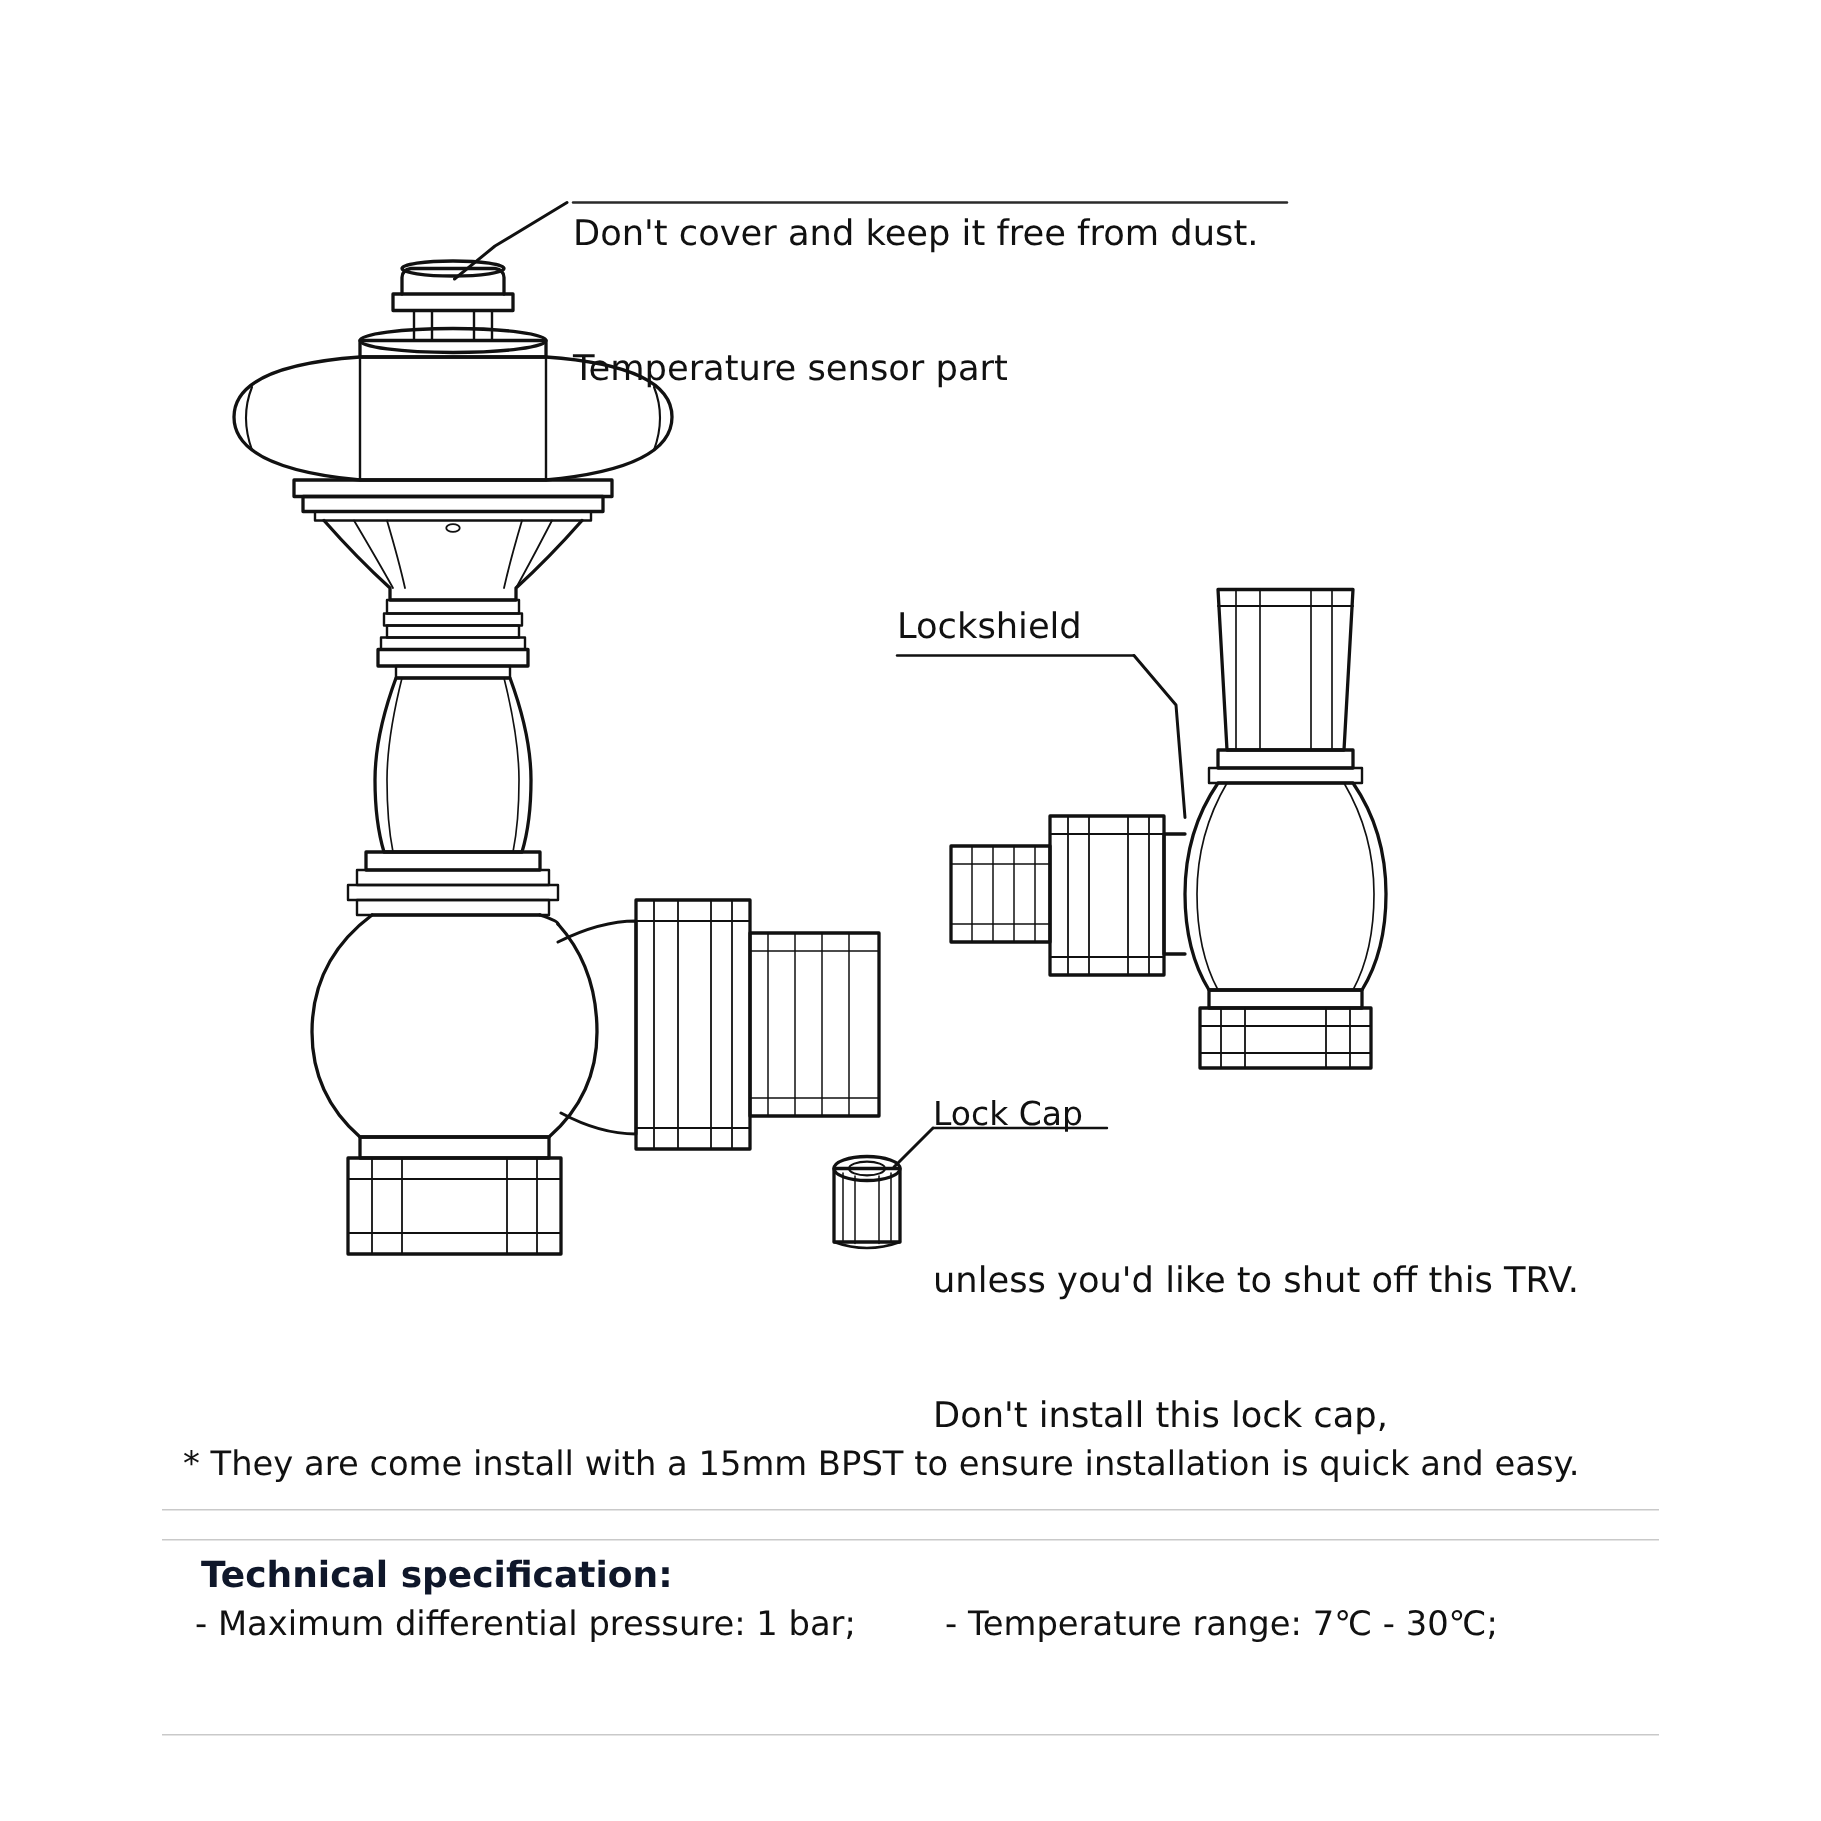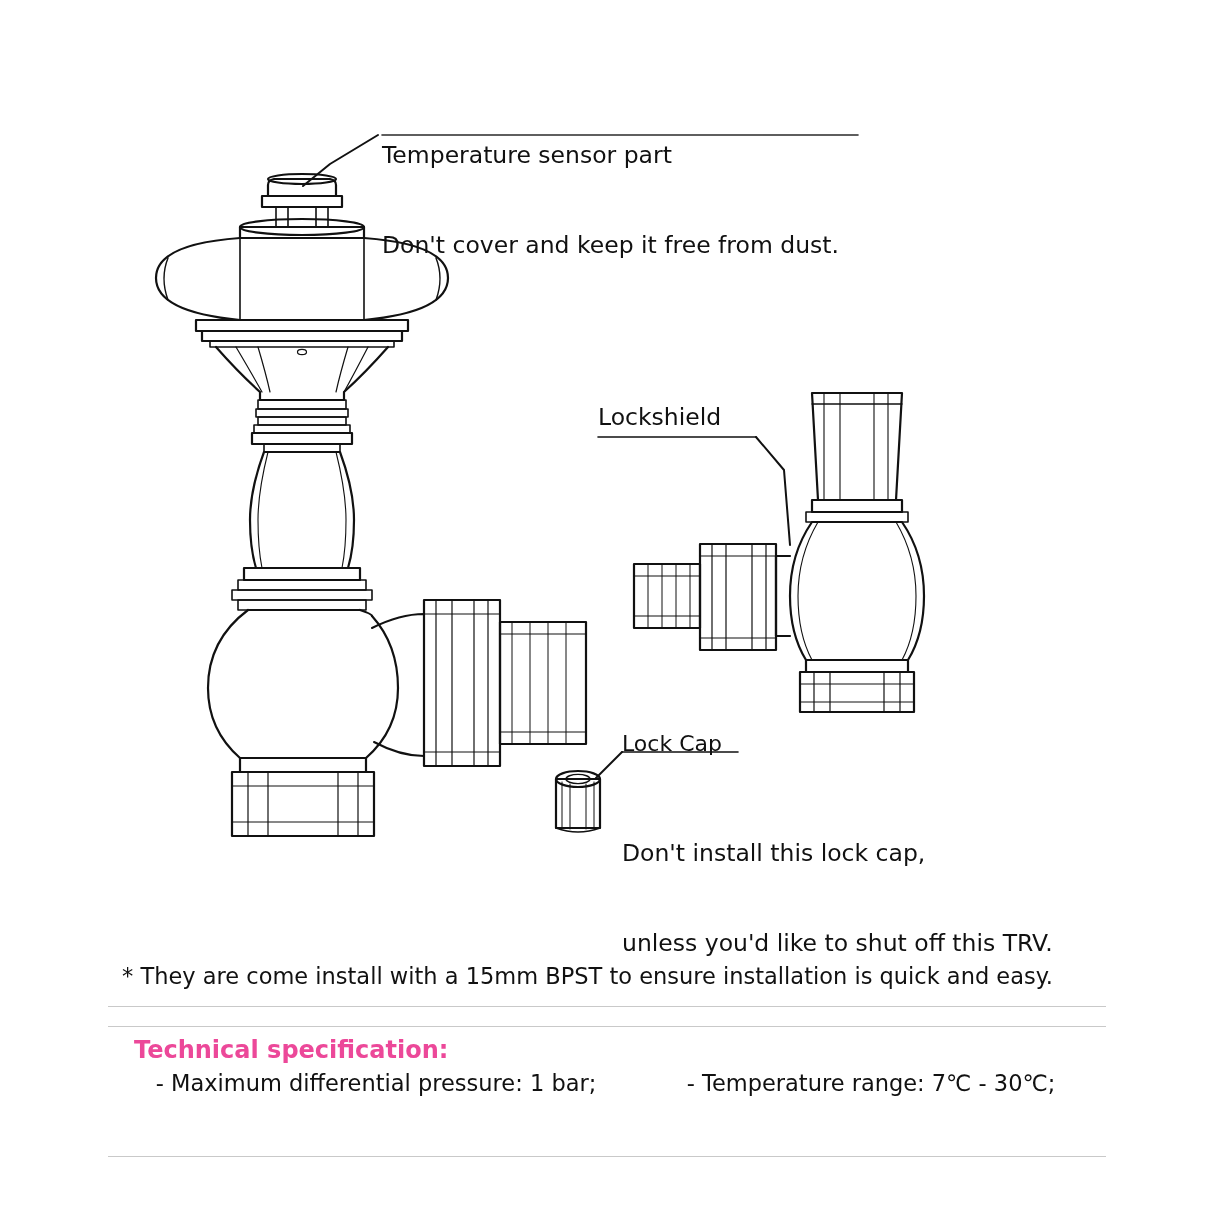--- a/index.html
+++ b/index.html
@@ -73,35 +73,35 @@
   #rule-3 { top: 1156px; }
   .spec-block {
     position: absolute;
     left: 122px;
     top: 1036px;
     width: 990px;
   }
   .spec-title {
     font-size: 24px;
     font-weight: bold;
-    color: #ec4899;
+    color: #0f172a;
     margin: 0 0 6px 12px;
   }
   .spec-grid {
     display: grid;
     grid-template-columns: 500px auto;
     row-gap: 4px;
     font-size: 22.5px;
     color: #111111;
   }
   .spec-grid div {
     white-space: pre;
   }
   .spec-col-left { padding-left: 4px; }
-  .spec-col-right { padding-left: 8px; text-align: center; }
+  .spec-col-right { padding-left: 8px; }
 </style>
 </head>
 <body>
 
 <div class="stage">
 
   <svg class="diagram" viewBox="0 0 1214 1214">
     <g fill="none" stroke="#111111" stroke-width="2.2" stroke-linejoin="round" stroke-linecap="round">
 
       <g>
@@ -215,31 +215,31 @@
         <ellipse cx="578" cy="779" rx="22" ry="8"></ellipse>
         <ellipse cx="578" cy="779" rx="12" ry="4.6" stroke-width="1.4"></ellipse>
         <path d="M556 828 Q578 836 600 828" stroke-width="1.6"></path>
         <path d="M562 782 L562 827 M570 784 L570 829 M586 784 L586 829 M594 782 L594 827" stroke-width="1"></path>
       </g>
 
     </g>
   </svg>
 
   <div class="anno" id="anno-sensor">
+    <div>Don't cover and keep it free from dust.</div>
     <div>Temperature sensor part</div>
-    <div>Don't cover and keep it free from dust.</div>
   </div>
 
   <div class="anno" id="anno-lockshield">Lockshield</div>
 
   <div class="anno" id="anno-lockcap-title">Lock Cap</div>
 
   <div class="anno" id="anno-lockcap-body">
+    <div>unless you'd like to shut off this TRV.</div>
     <div>Don't install this lock cap,</div>
-    <div>unless you'd like to shut off this TRV.</div>
   </div>
 
   <div class="rule" id="rule-1"></div>
   <div class="footnote">* They are come install with a 15mm BPST to ensure installation is quick and easy.</div>
   <div class="rule" id="rule-2"></div>
 
   <div class="spec-block">
     <div class="spec-title">Technical specification:</div>
     <div class="spec-grid">
       <div class="spec-col-right">- Maximum differential pressure: 1 bar;</div>

